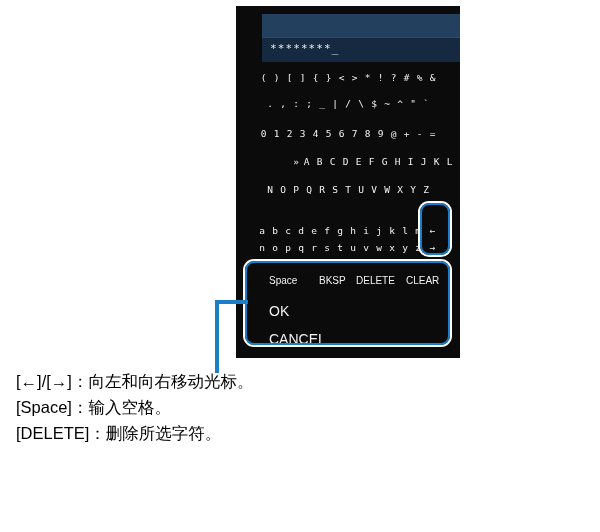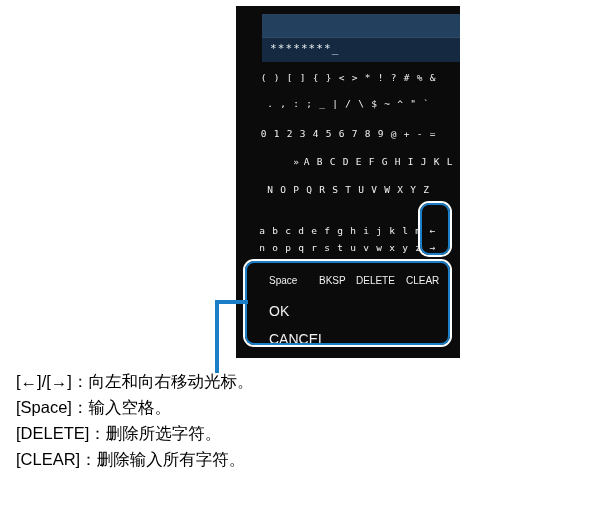--- a/index.html
+++ b/index.html
@@ -213,14 +213,13 @@
 
 <div class="hl" id="hl-arrows"></div>
 <div class="hl" id="hl-commands"></div>
 <div id="leader-h"></div>
 <div id="leader-v"></div>
 
 <div id="legend">
   <div class="legend-line">[←]/[→]：向左和向右移动光标。</div>
   <div class="legend-line">[Space]：输入空格。</div>
   <div class="legend-line">[DELETE]：删除所选字符。</div>
-  <div class="legend-line">[CLEAR]：删除输入所有字符。</div>
 </div>
 
 </body></html>

